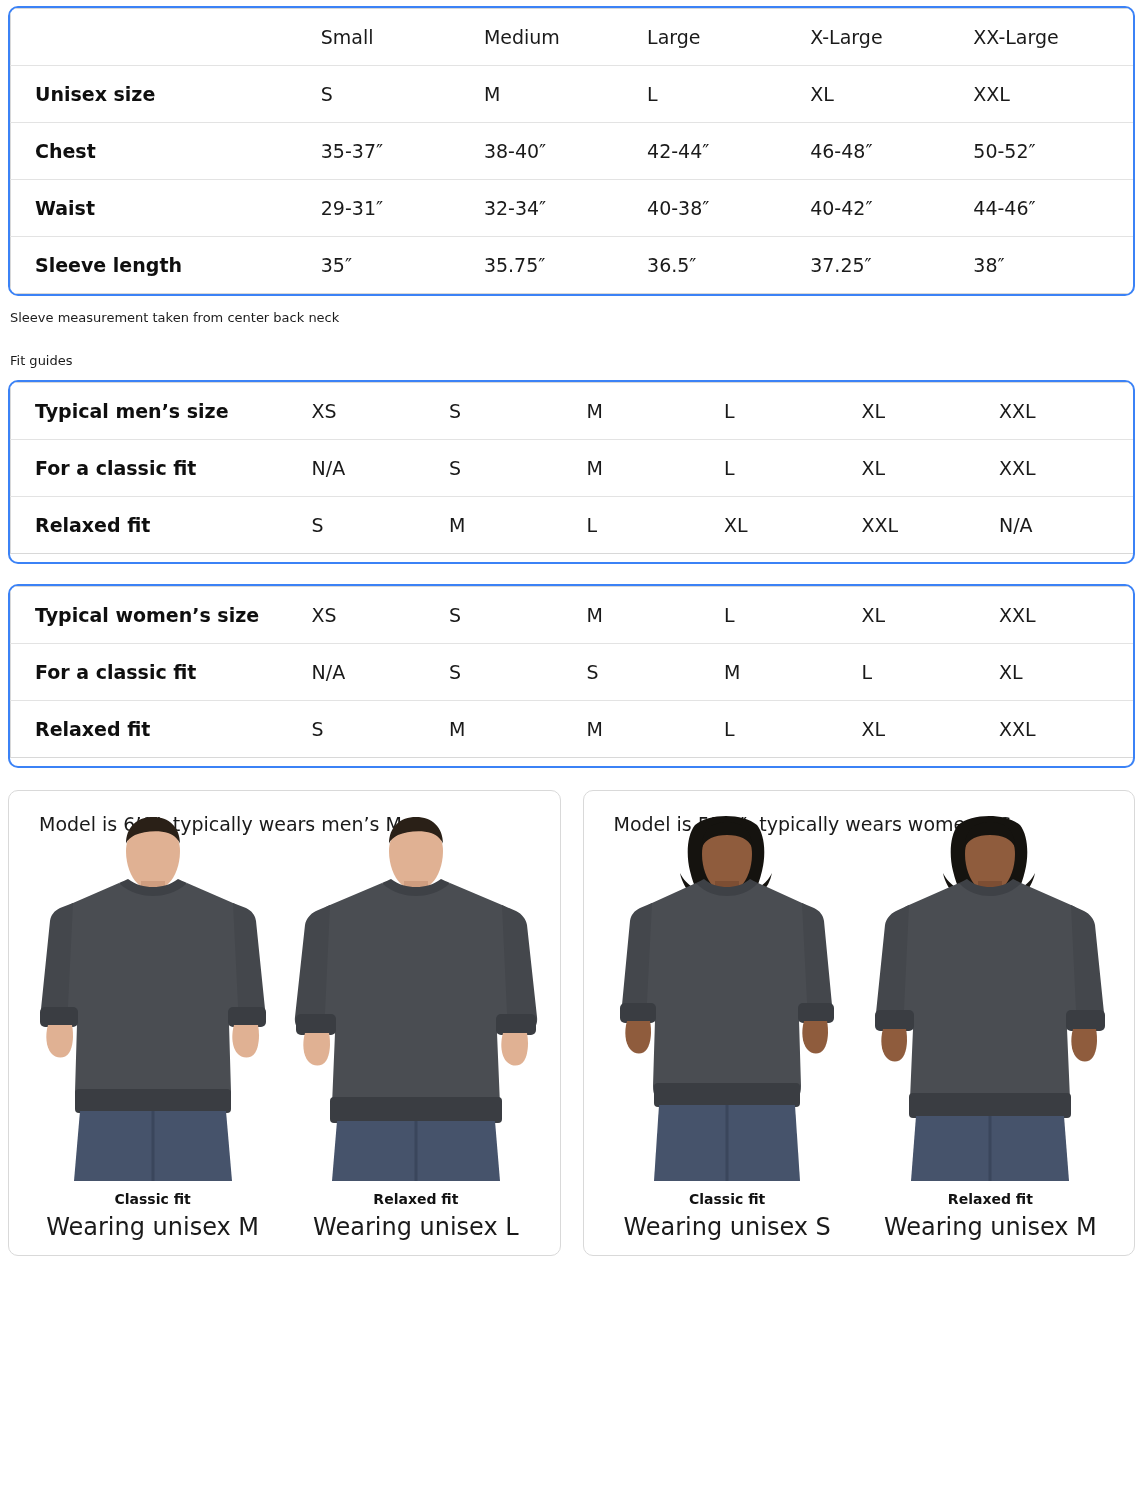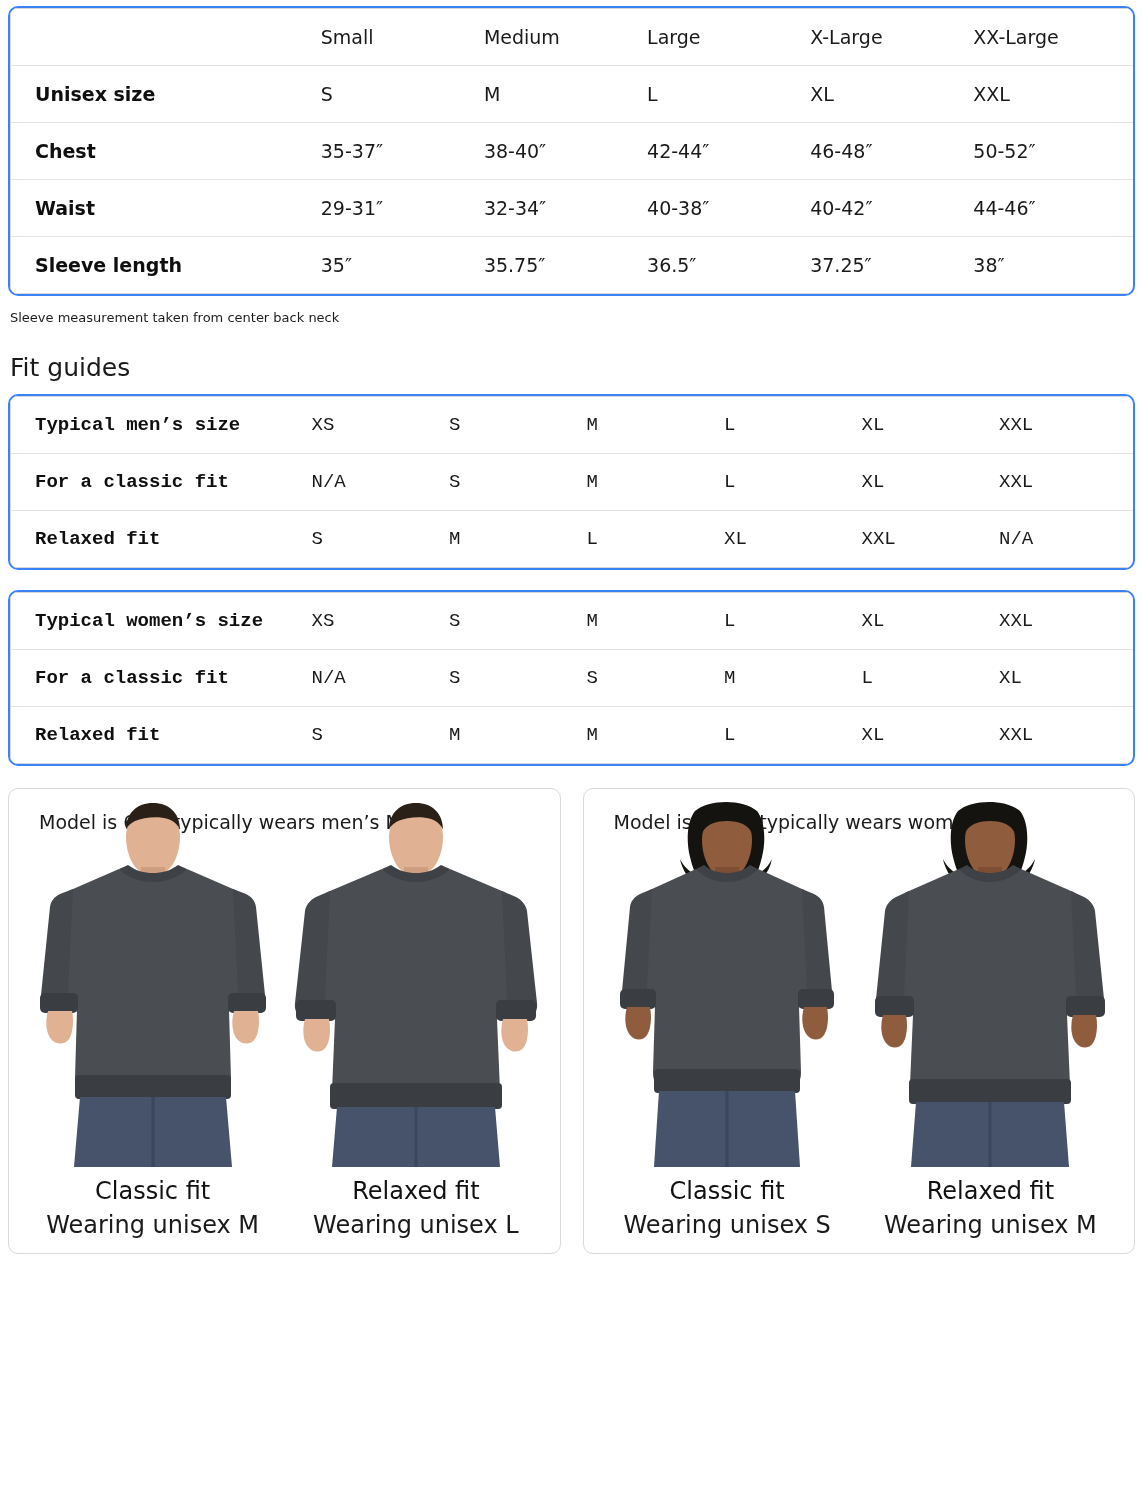--- a/index.html
+++ b/index.html
@@ -60,25 +60,25 @@
   .c0 { width: 310px; }
   .cx { width: 163px; }
   .main-head-row td, .main-head-row th { padding-top: 20px; padding-bottom: 20px; }
 
   .note {
     font-size: 13px;
     color: #1c1c1c;
     margin: 14px 0 0 2px;
   }
   .section-label {
-    font-size: 25px;
+    font-size: 13px;
     color: #1a1a1a;
     margin: 28px 0 12px 2px;
   }
-  .fit-table { margin-bottom: 0; font-family: Liberation Mono, monospace; }
+  .fit-table { margin-bottom: 8px; }
   table.fit-table th.rowhead { width: 300px; }
   table.fit-table td { width: 137px; }
   .gap { height: 20px; }
 
   .models {
     display: flex;
     gap: 22px;
     margin-top: 22px;
   }
   .model-card {
@@ -102,22 +102,22 @@
     width: 262px;
     text-align: center;
   }
   .fig {
     width: 262px;
     height: 370px;
     position: relative;
     margin: 0 auto;
   }
   .cap-title {
-    font-size: 24px;
-    font-weight: 400;
+    font-size: 14px;
+    font-weight: 700;
     color: #111;
     margin-top: 10px;
   }
   .cap-sub {
     font-size: 24px;
     font-weight: 400;
     color: #1a1a1a;
     margin-top: 6px;
   }
   svg { display: block; }

